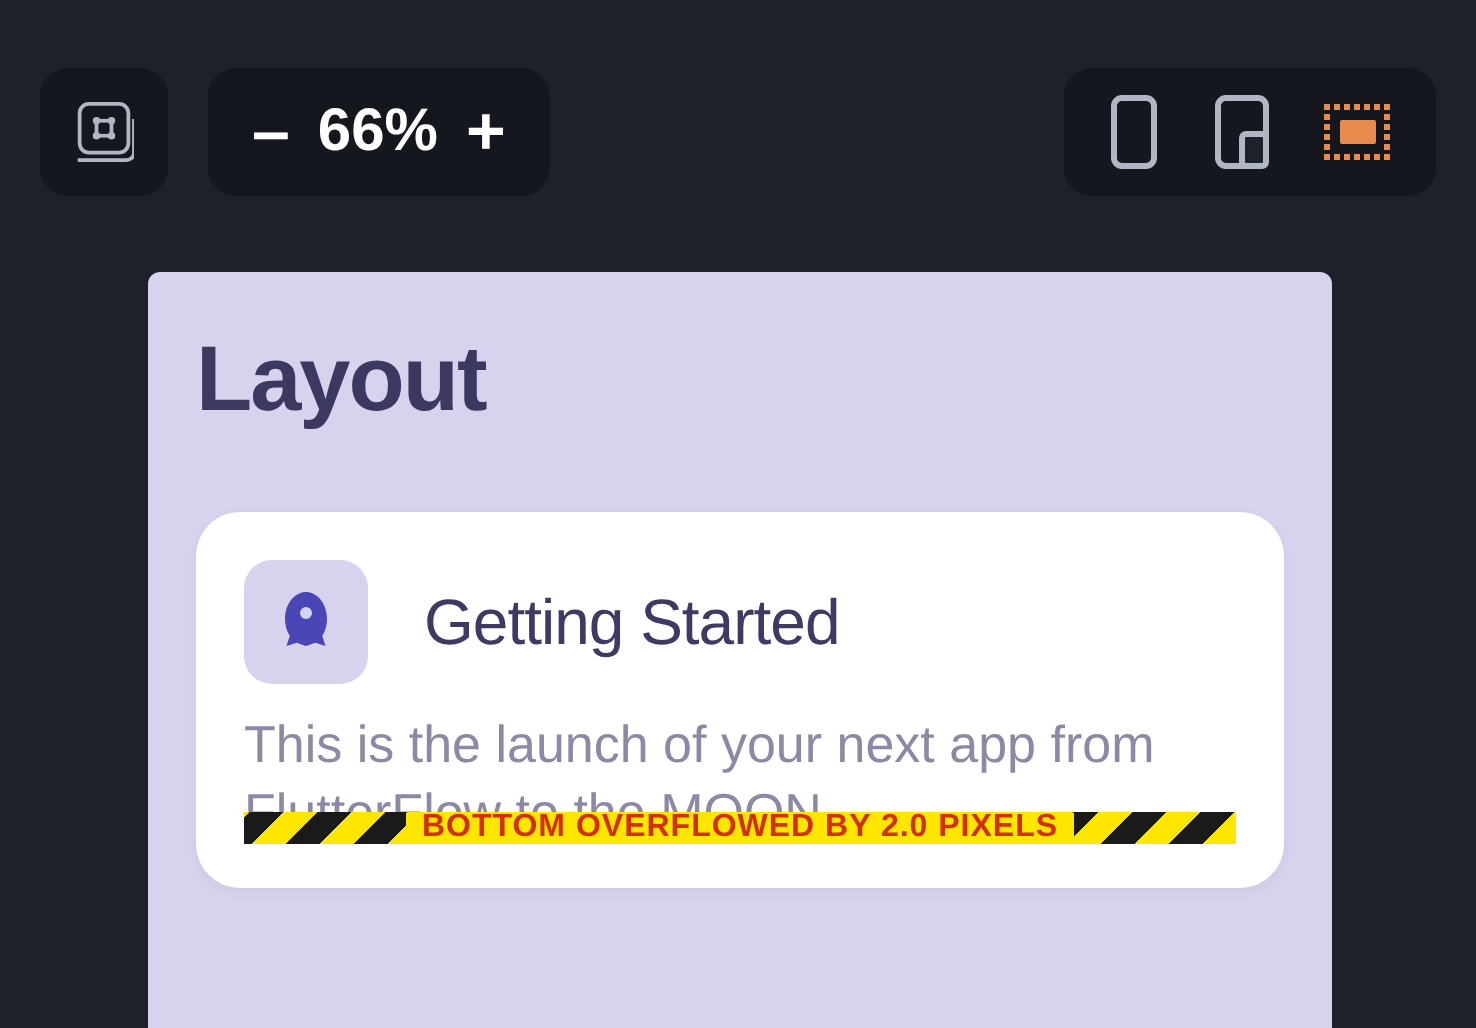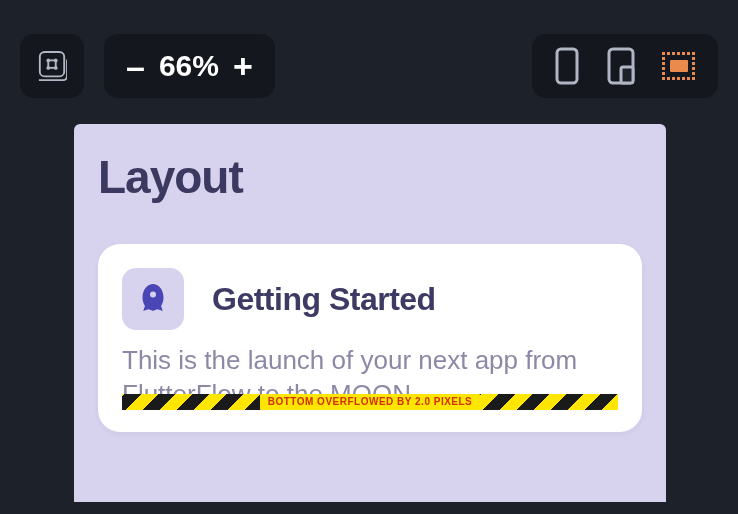--- a/index.html
+++ b/index.html
@@ -32,21 +32,21 @@
   .zoom-btn { color: #fff; font-size: 34px; font-weight: 600; line-height: 1; cursor: pointer; user-select:none; }
   .zoom-val { color: #fff; font-size: 30px; font-weight: 800; }
   .spacer { flex: 1; }
   .device-group { display: flex; align-items: center; gap: 26px; padding: 0 22px; }
   .dev-icon { color: #b0b6c4; cursor: pointer; }
   .dev-icon svg { display:block; }
 
   
   .canvas-wrap {
     position: absolute;
-    top: 124px; left: 74px;
+    top: 136px; left: 74px;
     width: 592px; height: 378px;
     background: #d7d3ef;
     border-top-left-radius: 6px;
     border-top-right-radius: 6px;
     overflow: hidden;
     padding: 26px 24px 0 24px;
   }
   .page-title {
     color: #3b3960;
     font-size: 46px;
@@ -62,40 +62,40 @@
     box-shadow: 0 2px 6px rgba(0,0,0,0.05);
     overflow: hidden;
   }
   .card-head { display: flex; align-items: center; gap: 28px; margin-bottom: 14px; }
   .icon-badge {
     width: 62px; height: 62px;
     background: #d7d3ef;
     border-radius: 14px;
     display: flex; align-items:center; justify-content:center;
   }
-  .card-title { color: #3d3a63; font-size: 32px; font-weight: 700; letter-spacing: -0.5px; }
+  .card-title { color: #3d3a63; font-size: 32px; font-weight: 400; letter-spacing: -0.5px; }
   .card-body { color: #8c89a6; font-size: 26px; line-height: 1.3; font-weight: 500; }
 
   
   .overflow-strip {
     position: absolute;
     left: 24px; right: 24px;
     bottom: 22px;
     height: 16px;
     background: repeating-linear-gradient(
       -45deg,
       #ffe600 0 12px,
       #1a1a1a 12px 24px
     );
     display:flex;
   }
   .overflow-label {
     color: #d32f00;
     background: #ffe600;
-    font-size: 10px;
+    font-size: 16px;
     font-weight: 800;
     letter-spacing: 0.5px;
     padding: 1px 8px;
     line-height: 14px;
     border-radius: 1px;
     margin: 0 auto;
     font-family: Arial, sans-serif;
   }
 </style>
 </head>

